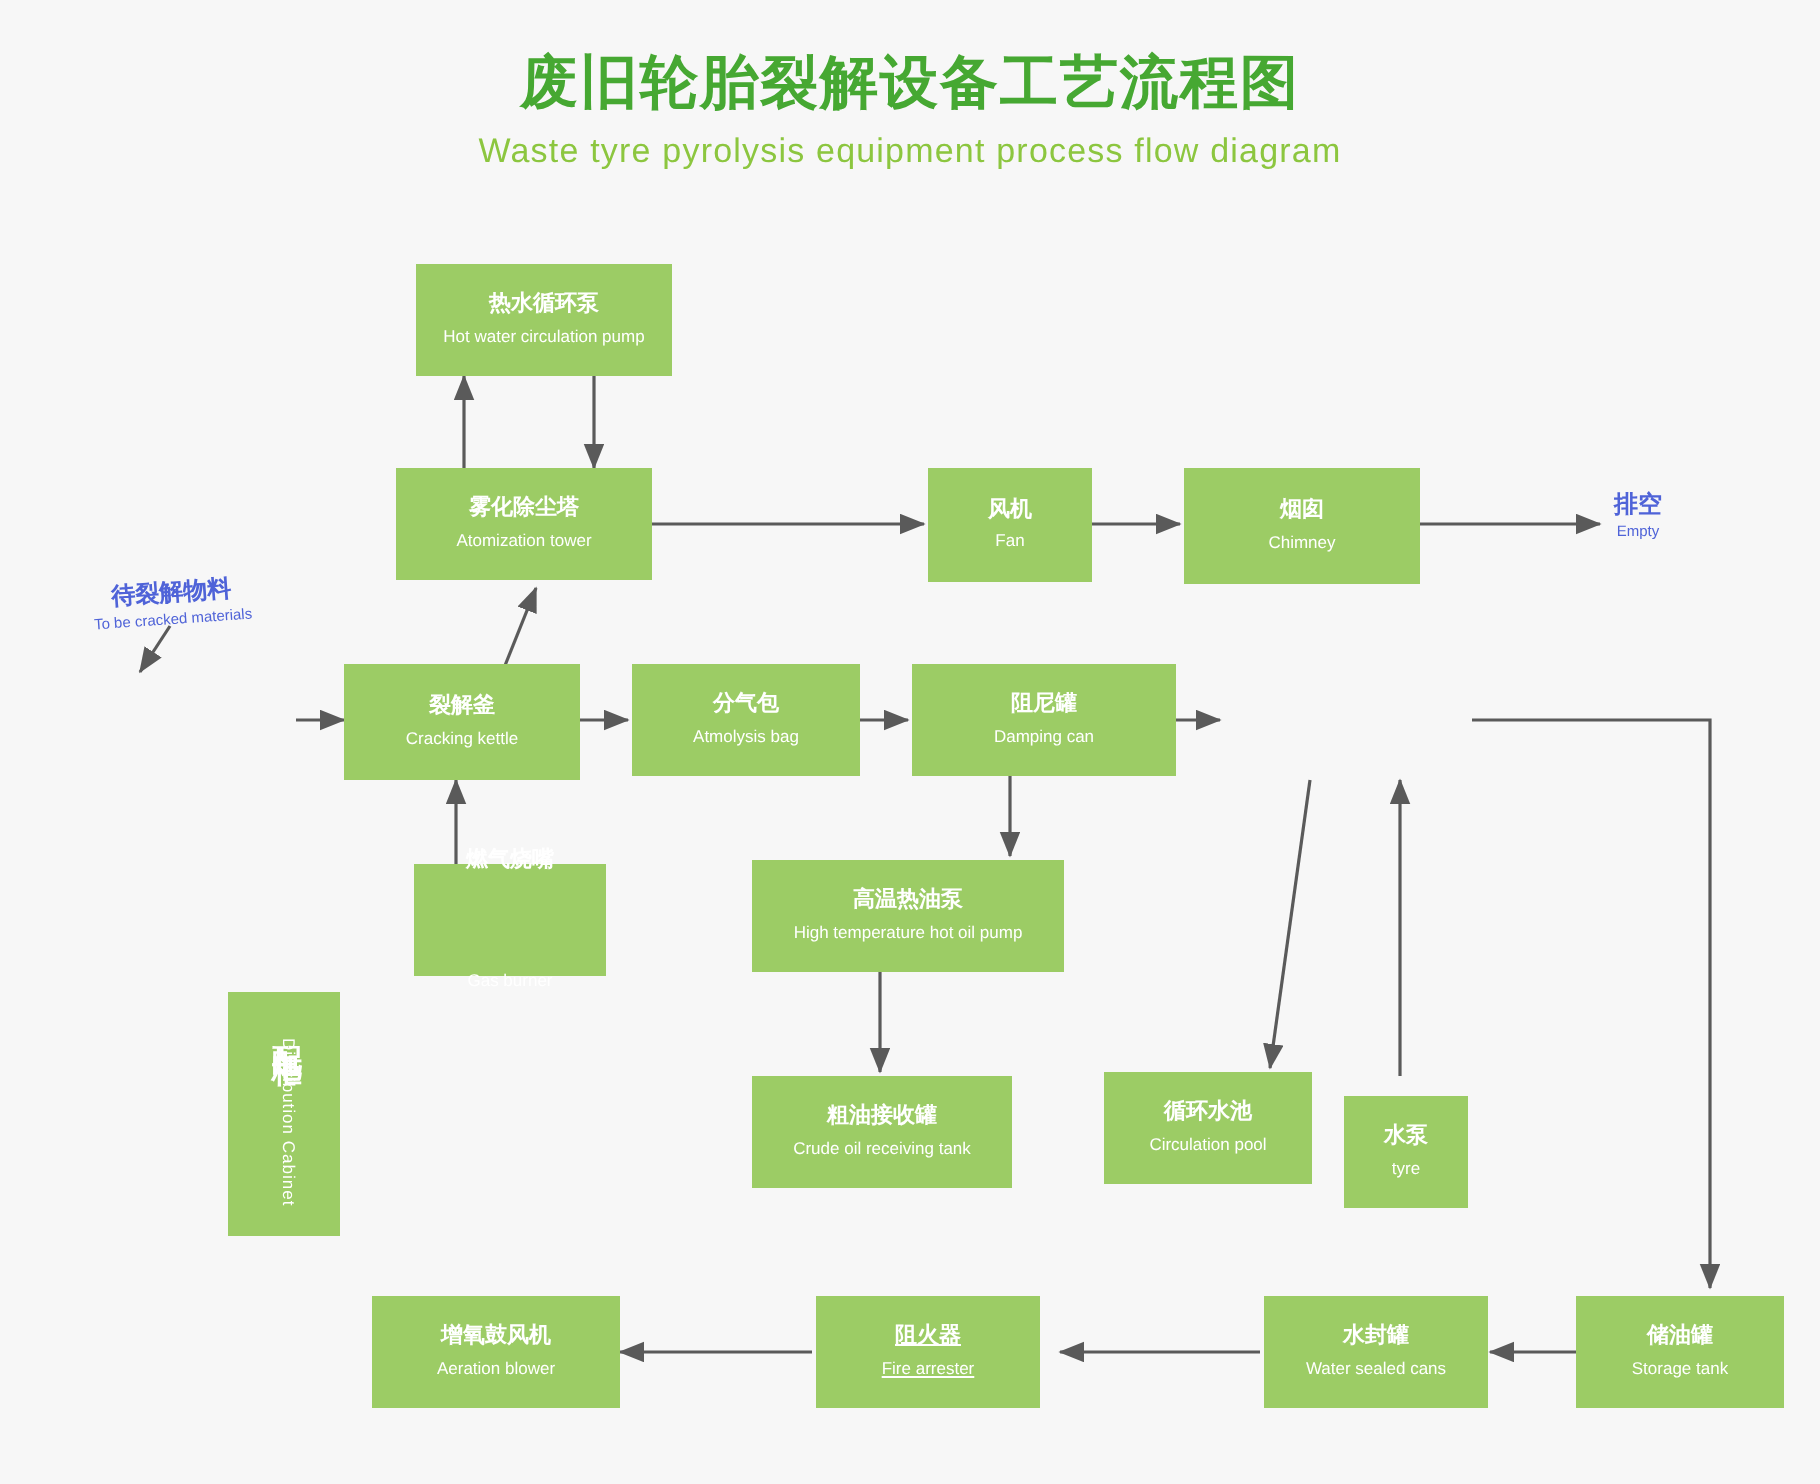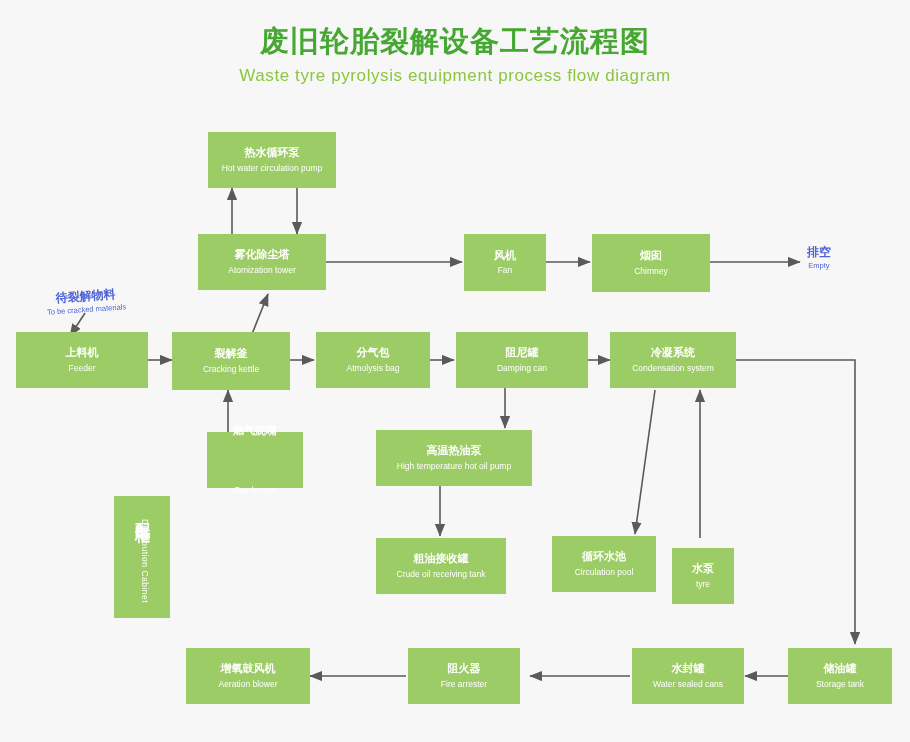--- a/index.html
+++ b/index.html
@@ -175,44 +175,36 @@
   <div class="node" style="left:464px; top:234px; width:82px; height:57px;">
     <div class="cn">风机</div>
     <div class="en">Fan</div>
   </div>
 
   <div class="node" style="left:592px; top:234px; width:118px; height:58px;">
     <div class="cn">烟囱</div>
     <div class="en">Chimney</div>
   </div>
 
-  <div class="node" style="left:16px; top:332px; width:132px; height:56px;">
-    <div class="cn">上料机</div>
-    <div class="en">Feeder</div>
-  </div>
 
   <div class="node" style="left:172px; top:332px; width:118px; height:58px;">
     <div class="cn">裂解釜</div>
     <div class="en">Cracking kettle</div>
   </div>
 
   <div class="node" style="left:316px; top:332px; width:114px; height:56px;">
     <div class="cn">分气包</div>
     <div class="en">Atmolysis bag</div>
   </div>
 
   <div class="node" style="left:456px; top:332px; width:132px; height:56px;">
     <div class="cn">阻尼罐</div>
     <div class="en">Damping can</div>
   </div>
 
-  <div class="node" style="left:610px; top:332px; width:126px; height:56px;">
-    <div class="cn">冷凝系统</div>
-    <div class="en">Condensation system</div>
-  </div>
 
   <div class="node" style="left:207px; top:432px; width:96px; height:56px;gap:44px;">
     <div class="cn">燃气烧嘴</div>
     <div class="en">Gas burner</div>
   </div>
 
   <div class="node" style="left:376px; top:430px; width:156px; height:56px;">
     <div class="cn">高温热油泵</div>
     <div class="en">High temperature hot oil pump</div>
   </div>
@@ -235,21 +227,21 @@
   <div class="node" style="left:672px; top:536px; width:62px; height:56px;margin-top:12px;">
     <div class="cn">水泵</div>
     <div class="en">tyre</div>
   </div>
 
   <div class="node" style="left:186px; top:648px; width:124px; height:56px;">
     <div class="cn">增氧鼓风机</div>
     <div class="en">Aeration blower</div>
   </div>
 
-  <div class="node" style="left:408px; top:648px; width:112px; height:56px;">
+  <div class="node" style="left:408px; top:648px; width:112px; height:56px;text-decoration:underline;">
     <div class="cn">阻火器</div>
     <div class="en">Fire arrester</div>
   </div>
 
   <div class="node" style="left:632px; top:648px; width:112px; height:56px;">
     <div class="cn">水封罐</div>
     <div class="en">Water sealed cans</div>
   </div>
 
   <div class="node" style="left:788px; top:648px; width:104px; height:56px;">

